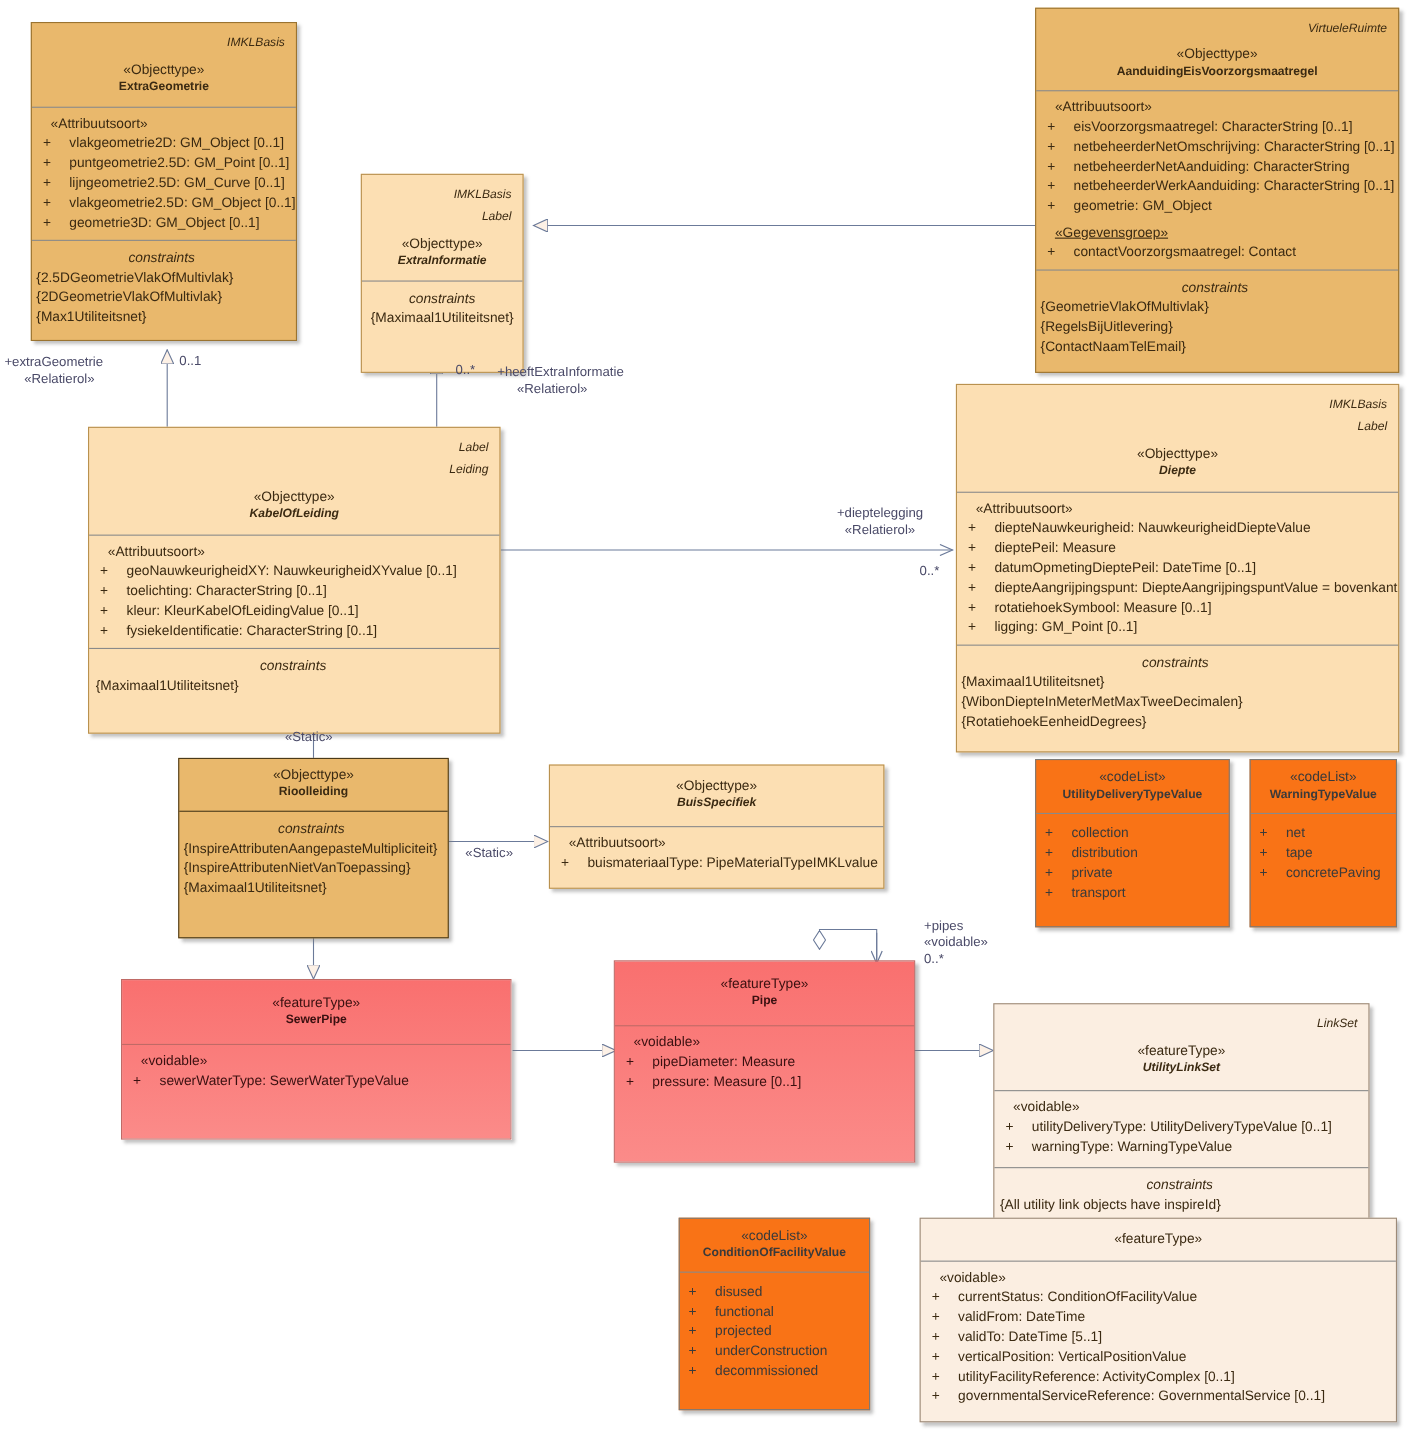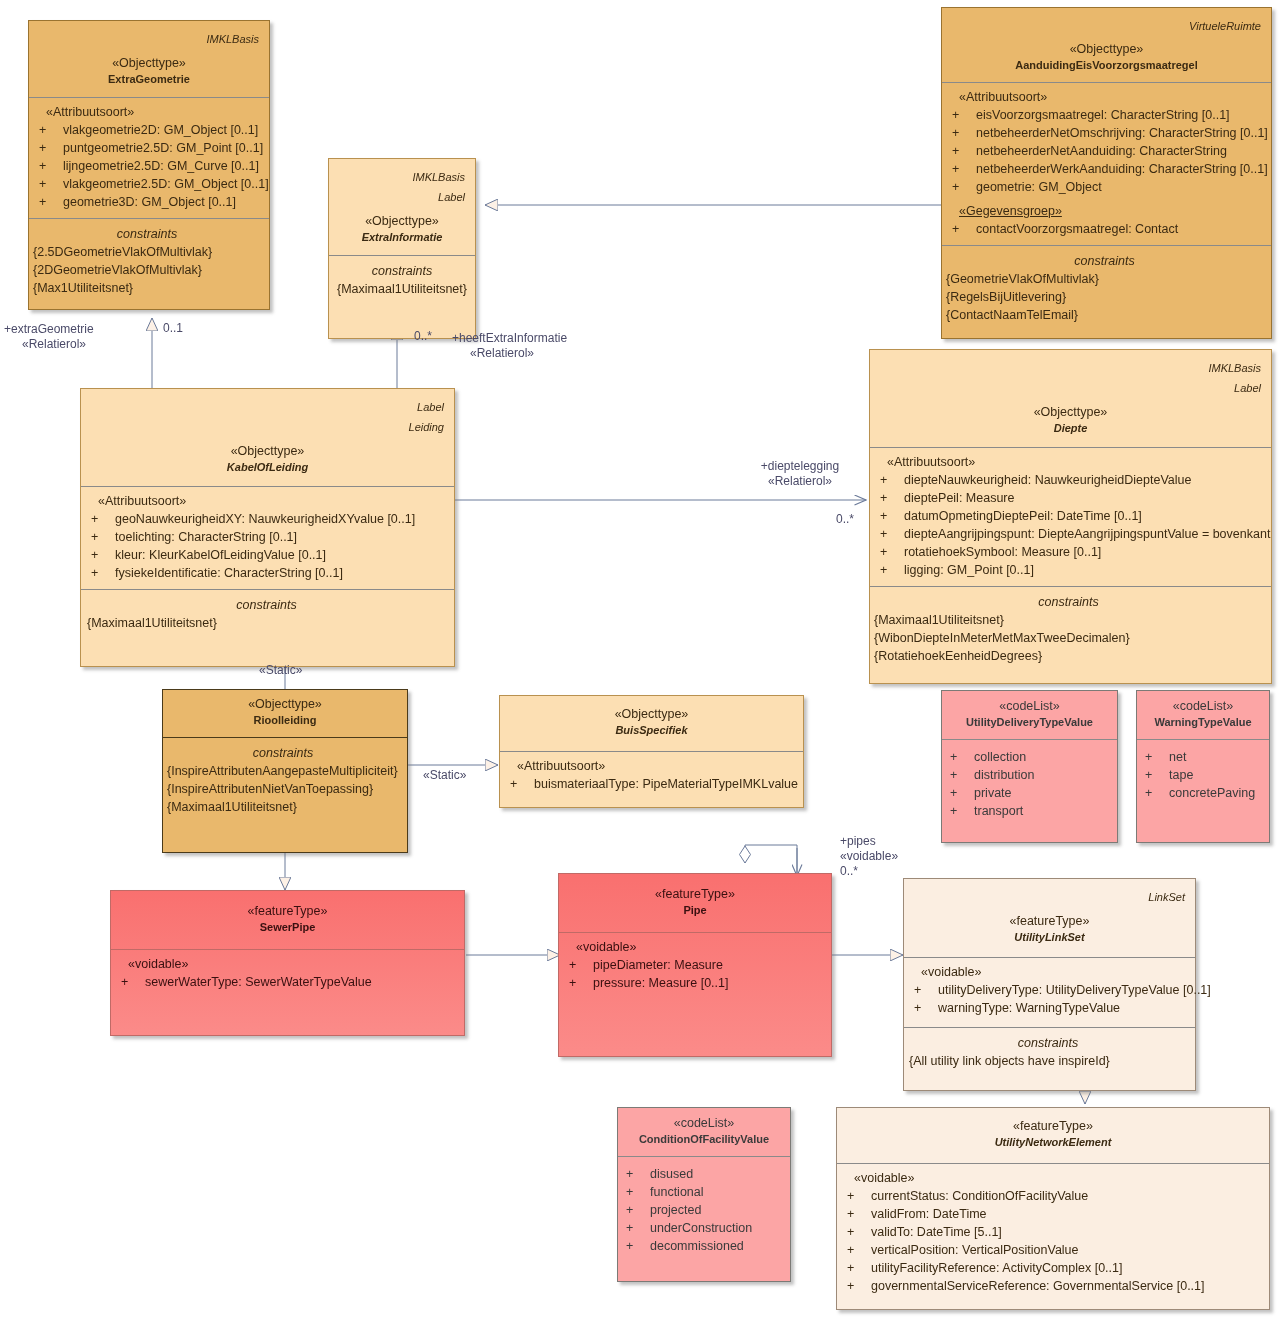--- a/index.html
+++ b/index.html
@@ -82,21 +82,21 @@
     white-space: nowrap;
   }
 
   
   .pal-dark   { background: #e9b86c; border-color: #9a7330; }
   .pal-dark2  { background: #e9b86c; border-color: #4a3a1a; border-width:1.5px; }
   .pal-dark2 .sect + .sect { border-top: 1.5px solid #4a3a1a; }
   .pal-light  { background: #fcdfb3; border-color: #b9914f; }
   .pal-red    { background: linear-gradient(to bottom, #f9706f 0%, #fb8b89 100%); border-color: #c06a66; color:#3a1010; }
   .pal-cream  { background: #fbeee1; border-color: #9d8a78; color:#3b2a12; }
-  .pal-gray   { background: #fca5a5; border-color: #7c7a76; color:#3a3a3a; }
+  .pal-gray   { background: #f97316; border-color: #7c7a76; color:#3a3a3a; }
   
   .svgl {
     position: absolute;
     left: 0; top: 0;
     width: 1285px; height: 1318px;
     pointer-events: none;
     z-index: 4;
   }
 
   .edgelbl {
@@ -465,21 +465,21 @@
           <span class="vis">+</span>
           <span>pipeDiameter: Measure</span>
         </div>
       <div class="attr">
           <span class="vis">+</span>
           <span>pressure: Measure [0..1]</span>
         </div>
     </div>
   </div>
 
-  <div class="umlbox pal-cream" style="left:903px; top:878px; width:293px;">
+  <div class="umlbox pal-cream" style="left:903px; top:912px; width:342px;">
     <div class="sect" style="padding:6px 8px 11px 8px;">
       <div class="pkgname">LinkSet</div>
       <div class="stereo" style="margin-top:8px;">«featureType»</div>
       <div class="cname abstract">UtilityLinkSet</div>
     </div>
     <div class="sect" style="padding-bottom:10px;">
       <div class="grouphdr">«voidable»</div>
       <div class="attr">
           <span class="vis">+</span>
           <span>utilityDeliveryType: UtilityDeliveryTypeValue [0..1]</span>
@@ -520,21 +520,20 @@
       <div class="attr">
           <span class="vis">+</span>
           <span>decommissioned</span>
         </div>
     </div>
   </div>
 
   <div class="umlbox pal-cream" style="left:836px; top:1107px; width:434px;">
     <div class="sect" style="padding:10px 8px 12px 8px;">
       <div class="stereo">«featureType»</div>
-      <div class="cname abstract">UtilityNetworkElement</div>
     </div>
     <div class="sect" style="padding-bottom:14px;">
       <div class="grouphdr">«voidable»</div>
       <div class="attr">
           <span class="vis">+</span>
           <span>currentStatus: ConditionOfFacilityValue</span>
         </div>
       <div class="attr">
           <span class="vis">+</span>
           <span>validFrom: DateTime</span>

